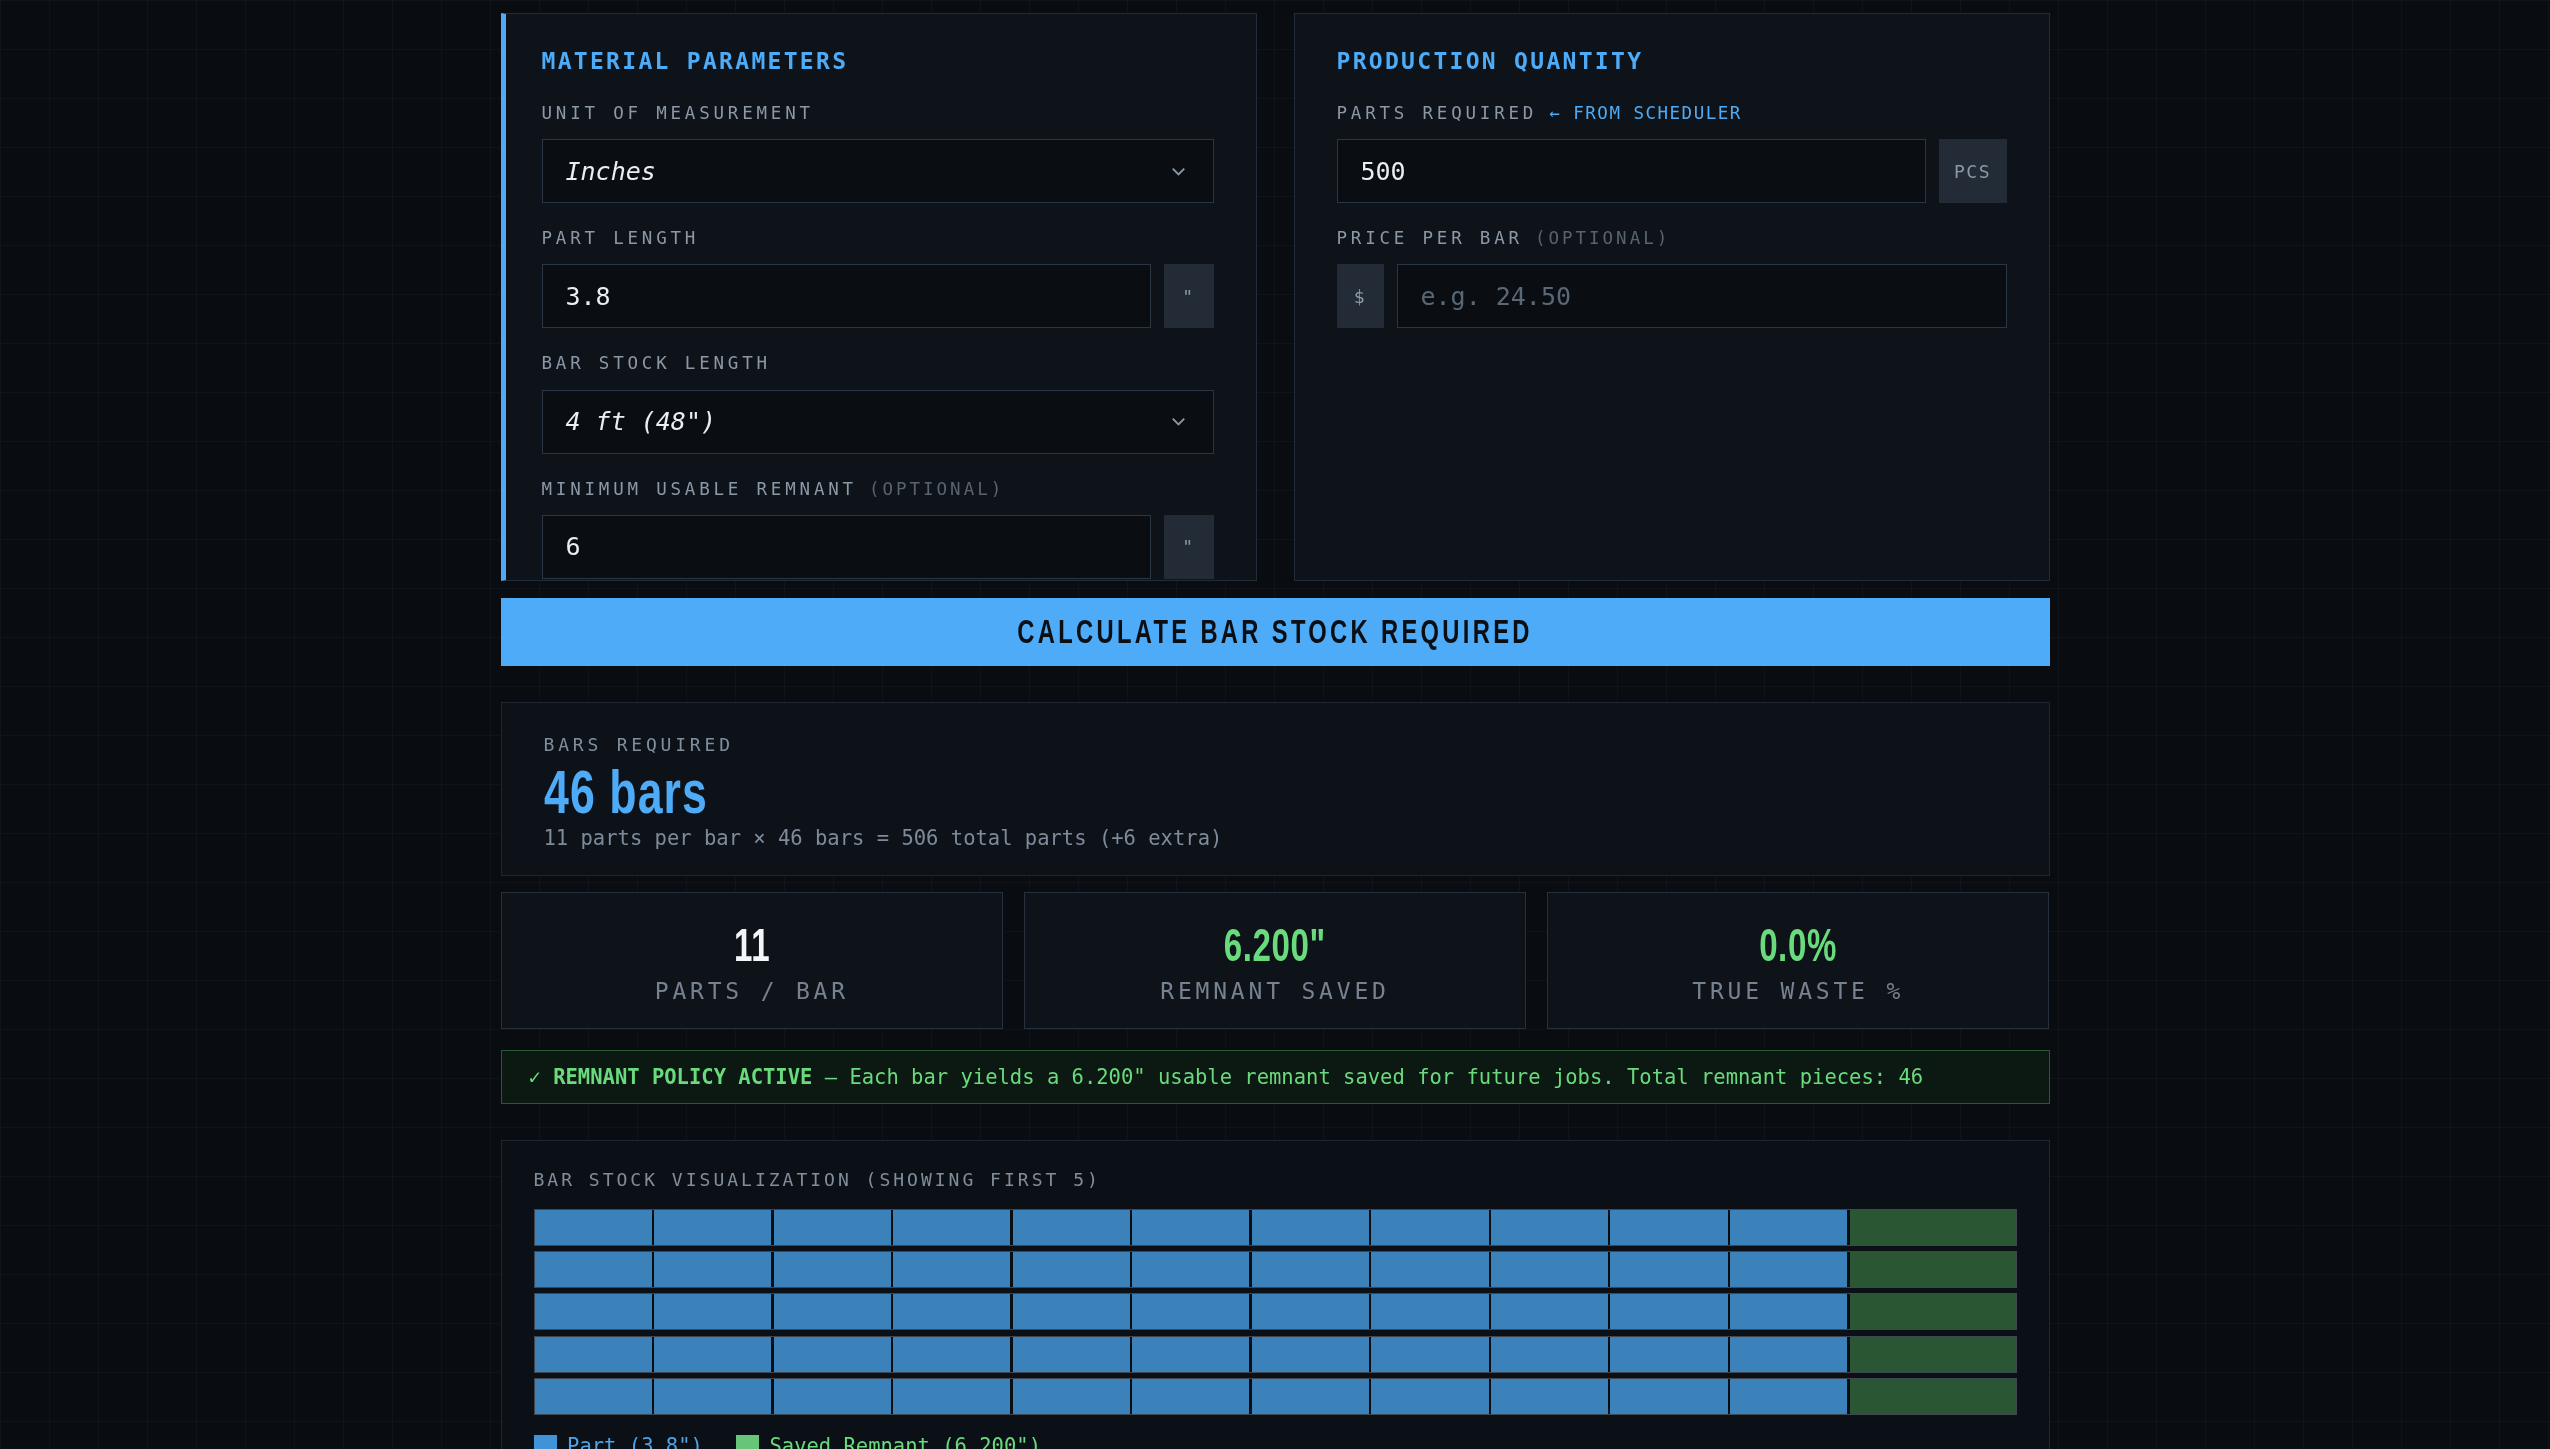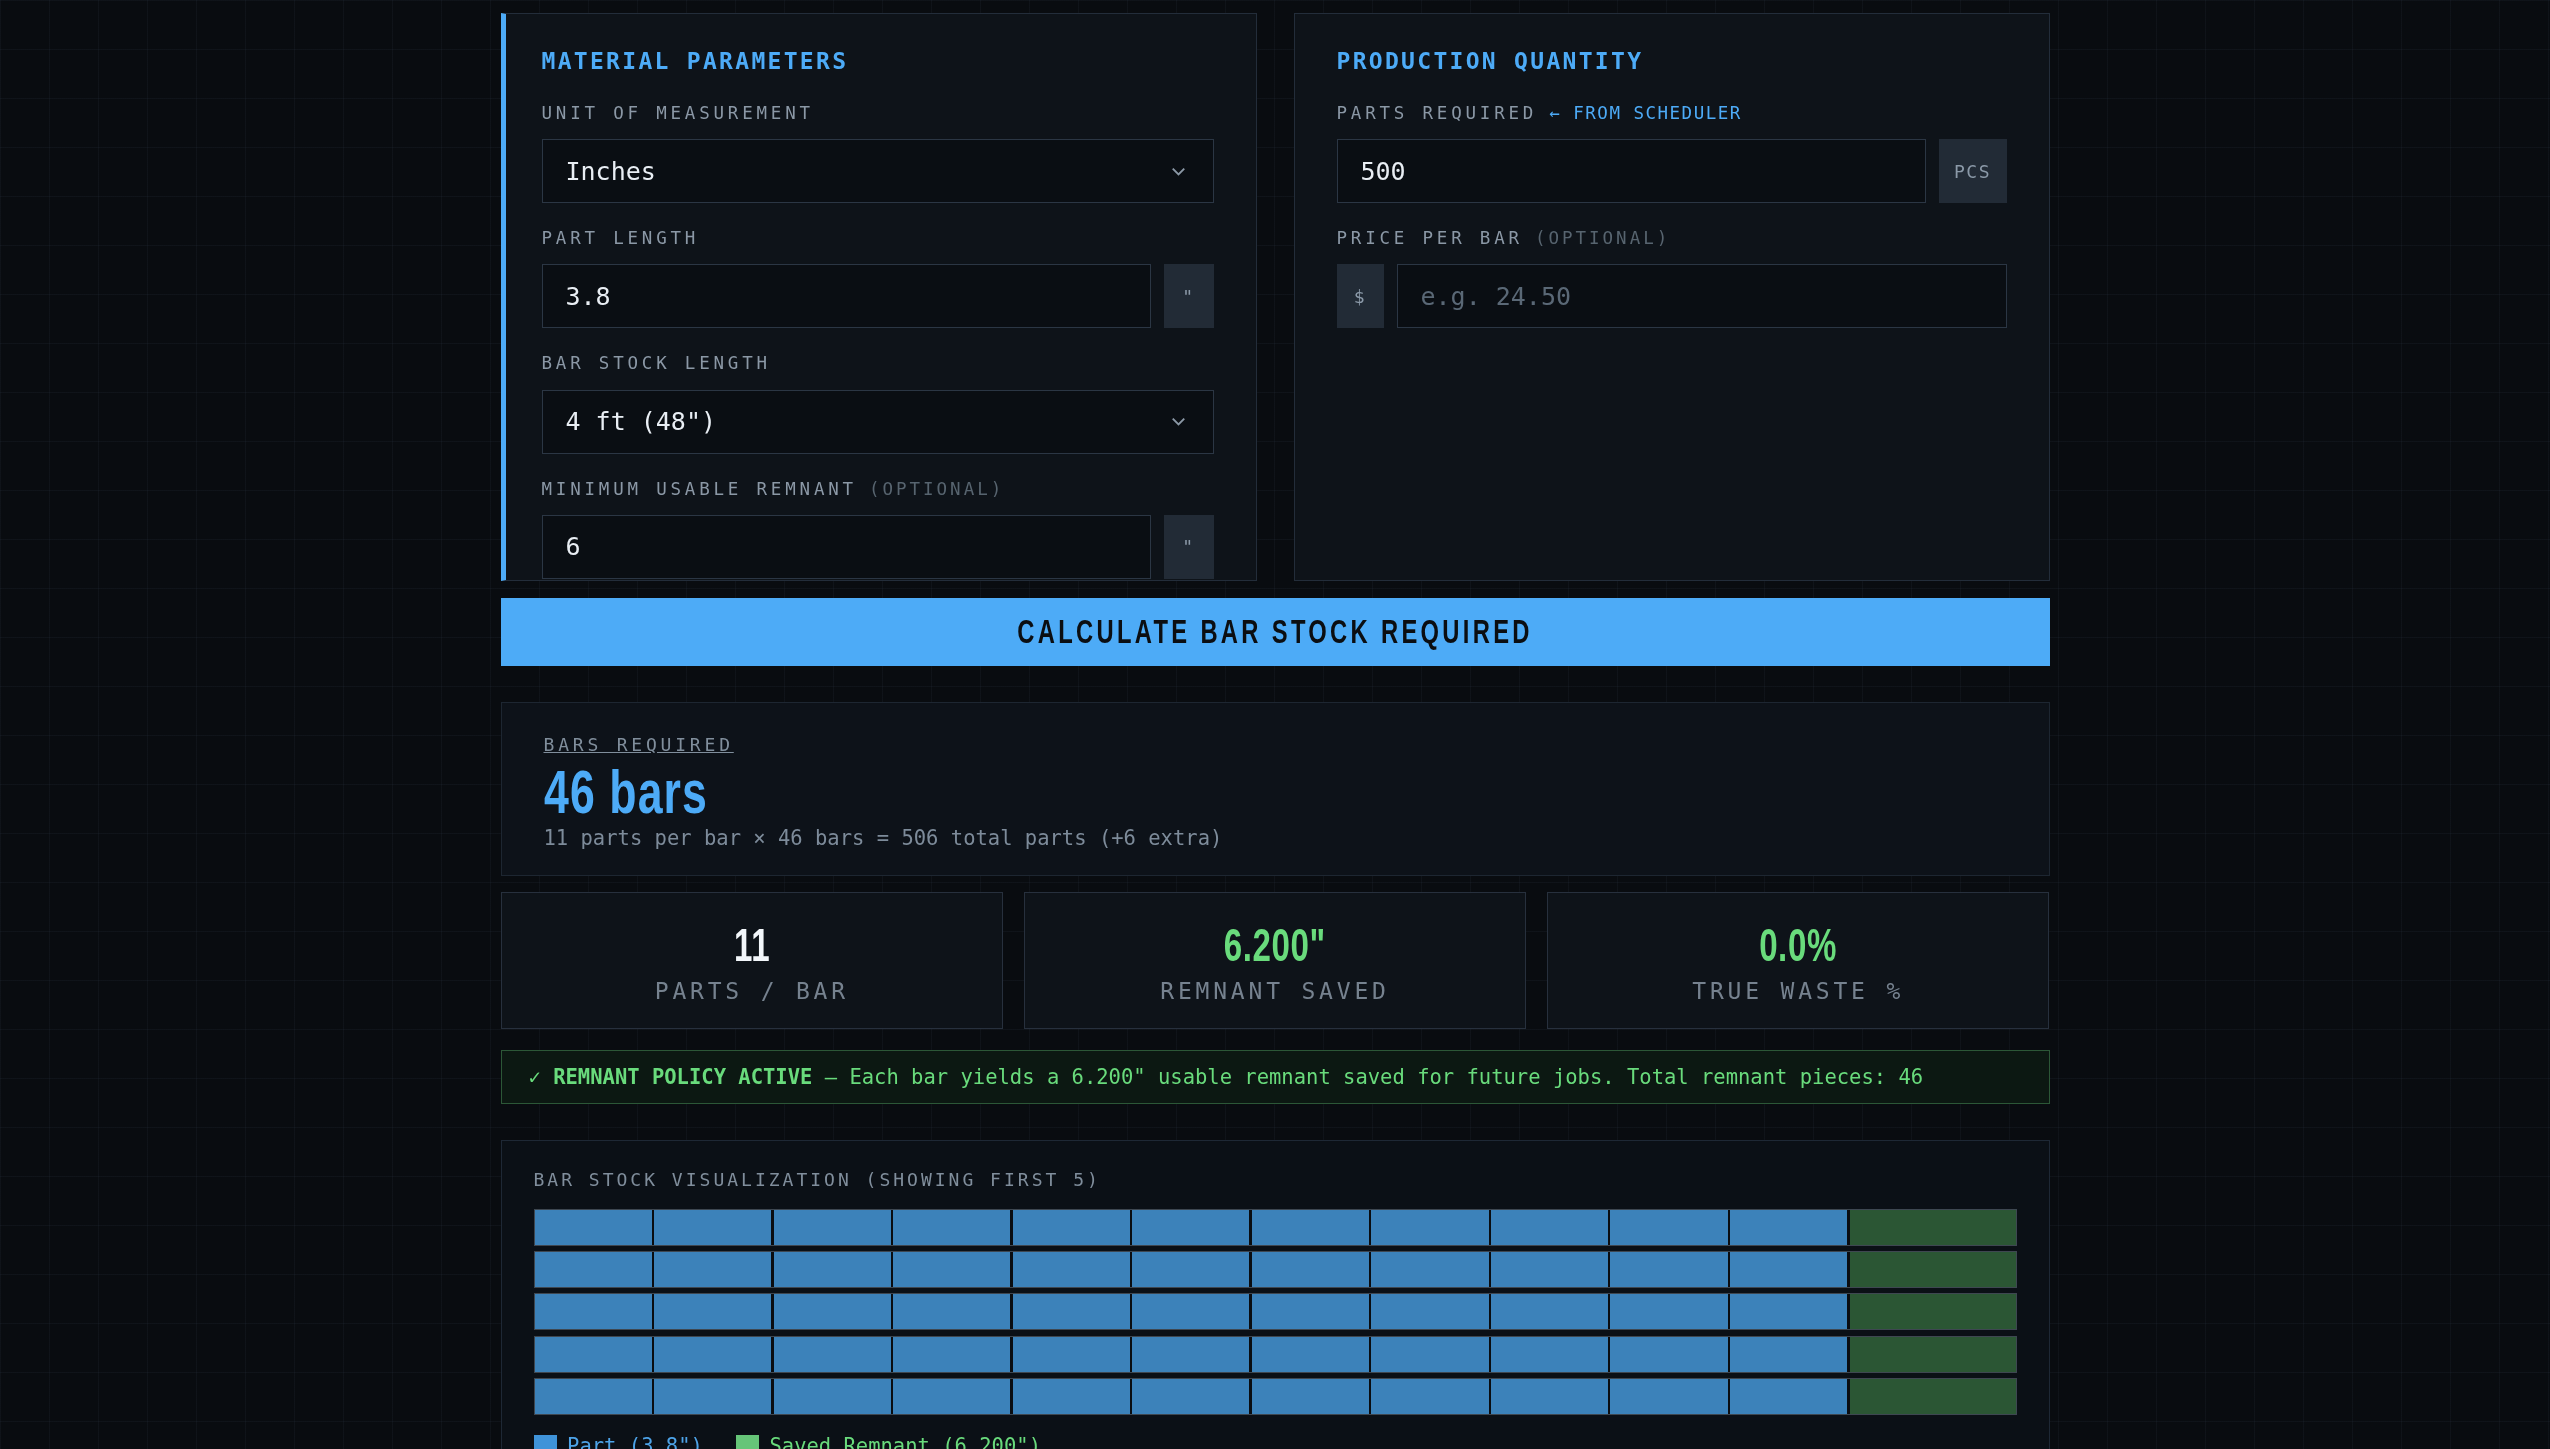--- a/index.html
+++ b/index.html
@@ -32,21 +32,21 @@
     line-height:17.5px; margin-bottom:16.7px; white-space:nowrap;margin-top:10px;
   }
   .dim { color:#57646f; letter-spacing:3px; }
   .scheduler-link { color:var(--accent); font-weight:400; letter-spacing:1.5px; cursor:pointer; }
   .control {
     height:64px; background:#0a0e13; border:0.8px solid #2b3644;
     display:flex; align-items:center; padding:0 23px;
     font-size:25px; color:#e9eef4; width:100%;
     font-family:inherit;
   }
-  .select { justify-content:space-between; cursor:pointer; }
+  .select { justify-content:space-between; cursor:pointer;font-style:italic; }
   .chev { stroke:#8b98a6; flex:0 0 auto; }
   .row { display:flex; gap:13px; margin-bottom:27px; }
   .row:last-child { margin-bottom:0; }
   .grow { flex:1; min-width:0; }
   input.control::placeholder { color:#5a6876; }
   .unit-box {
     flex:0 0 auto; height:64px; background:#222b36; color:#8b99a8;
     display:flex; align-items:center; justify-content:center;
     font-size:18px; letter-spacing:1.5px;
   }
@@ -72,21 +72,21 @@
     font-family:"Liberation Sans","DejaVu Sans",sans-serif; font-weight:700;
     display:inline-block; transform:scaleX(0.72);
   }
   .calc-btn .disp { font-size:33px; letter-spacing:4.6px; transform-origin:center; }
 
   
   .results-panel {
     margin-top:36px; height:174px; background:#0d1219; border:0.8px solid #1d2631;
     padding:33px 42px 0;
   }
-  .results-label { font-size:18px; color:#808e9c; letter-spacing:3.8px; line-height:18px; margin-bottom:7.6px;text-decoration:underline; }
+  .results-label { font-size:18px; color:#808e9c; letter-spacing:3.8px; line-height:18px; margin-bottom:7.6px; }
   .results-value { color:var(--accent); font-size:62px; line-height:61px; letter-spacing:1.5px; transform-origin:left center; }
   .results-detail { margin-top:6px; font-size:20.5px; color:#7d8b9a; line-height:20.5px; }
 
   
   .stats { margin-top:16.7px; display:grid; grid-template-columns:1fr 1fr 1fr; gap:20.5px; }
   .stat-card {
     height:137px; background:#0e1319; border:0.8px solid #27303d;
     display:flex; flex-direction:column; align-items:center; justify-content:center;
   }
   .stat-value { font-size:46px; line-height:46px; letter-spacing:0.8px; transform-origin:center; margin-bottom:15px; }

